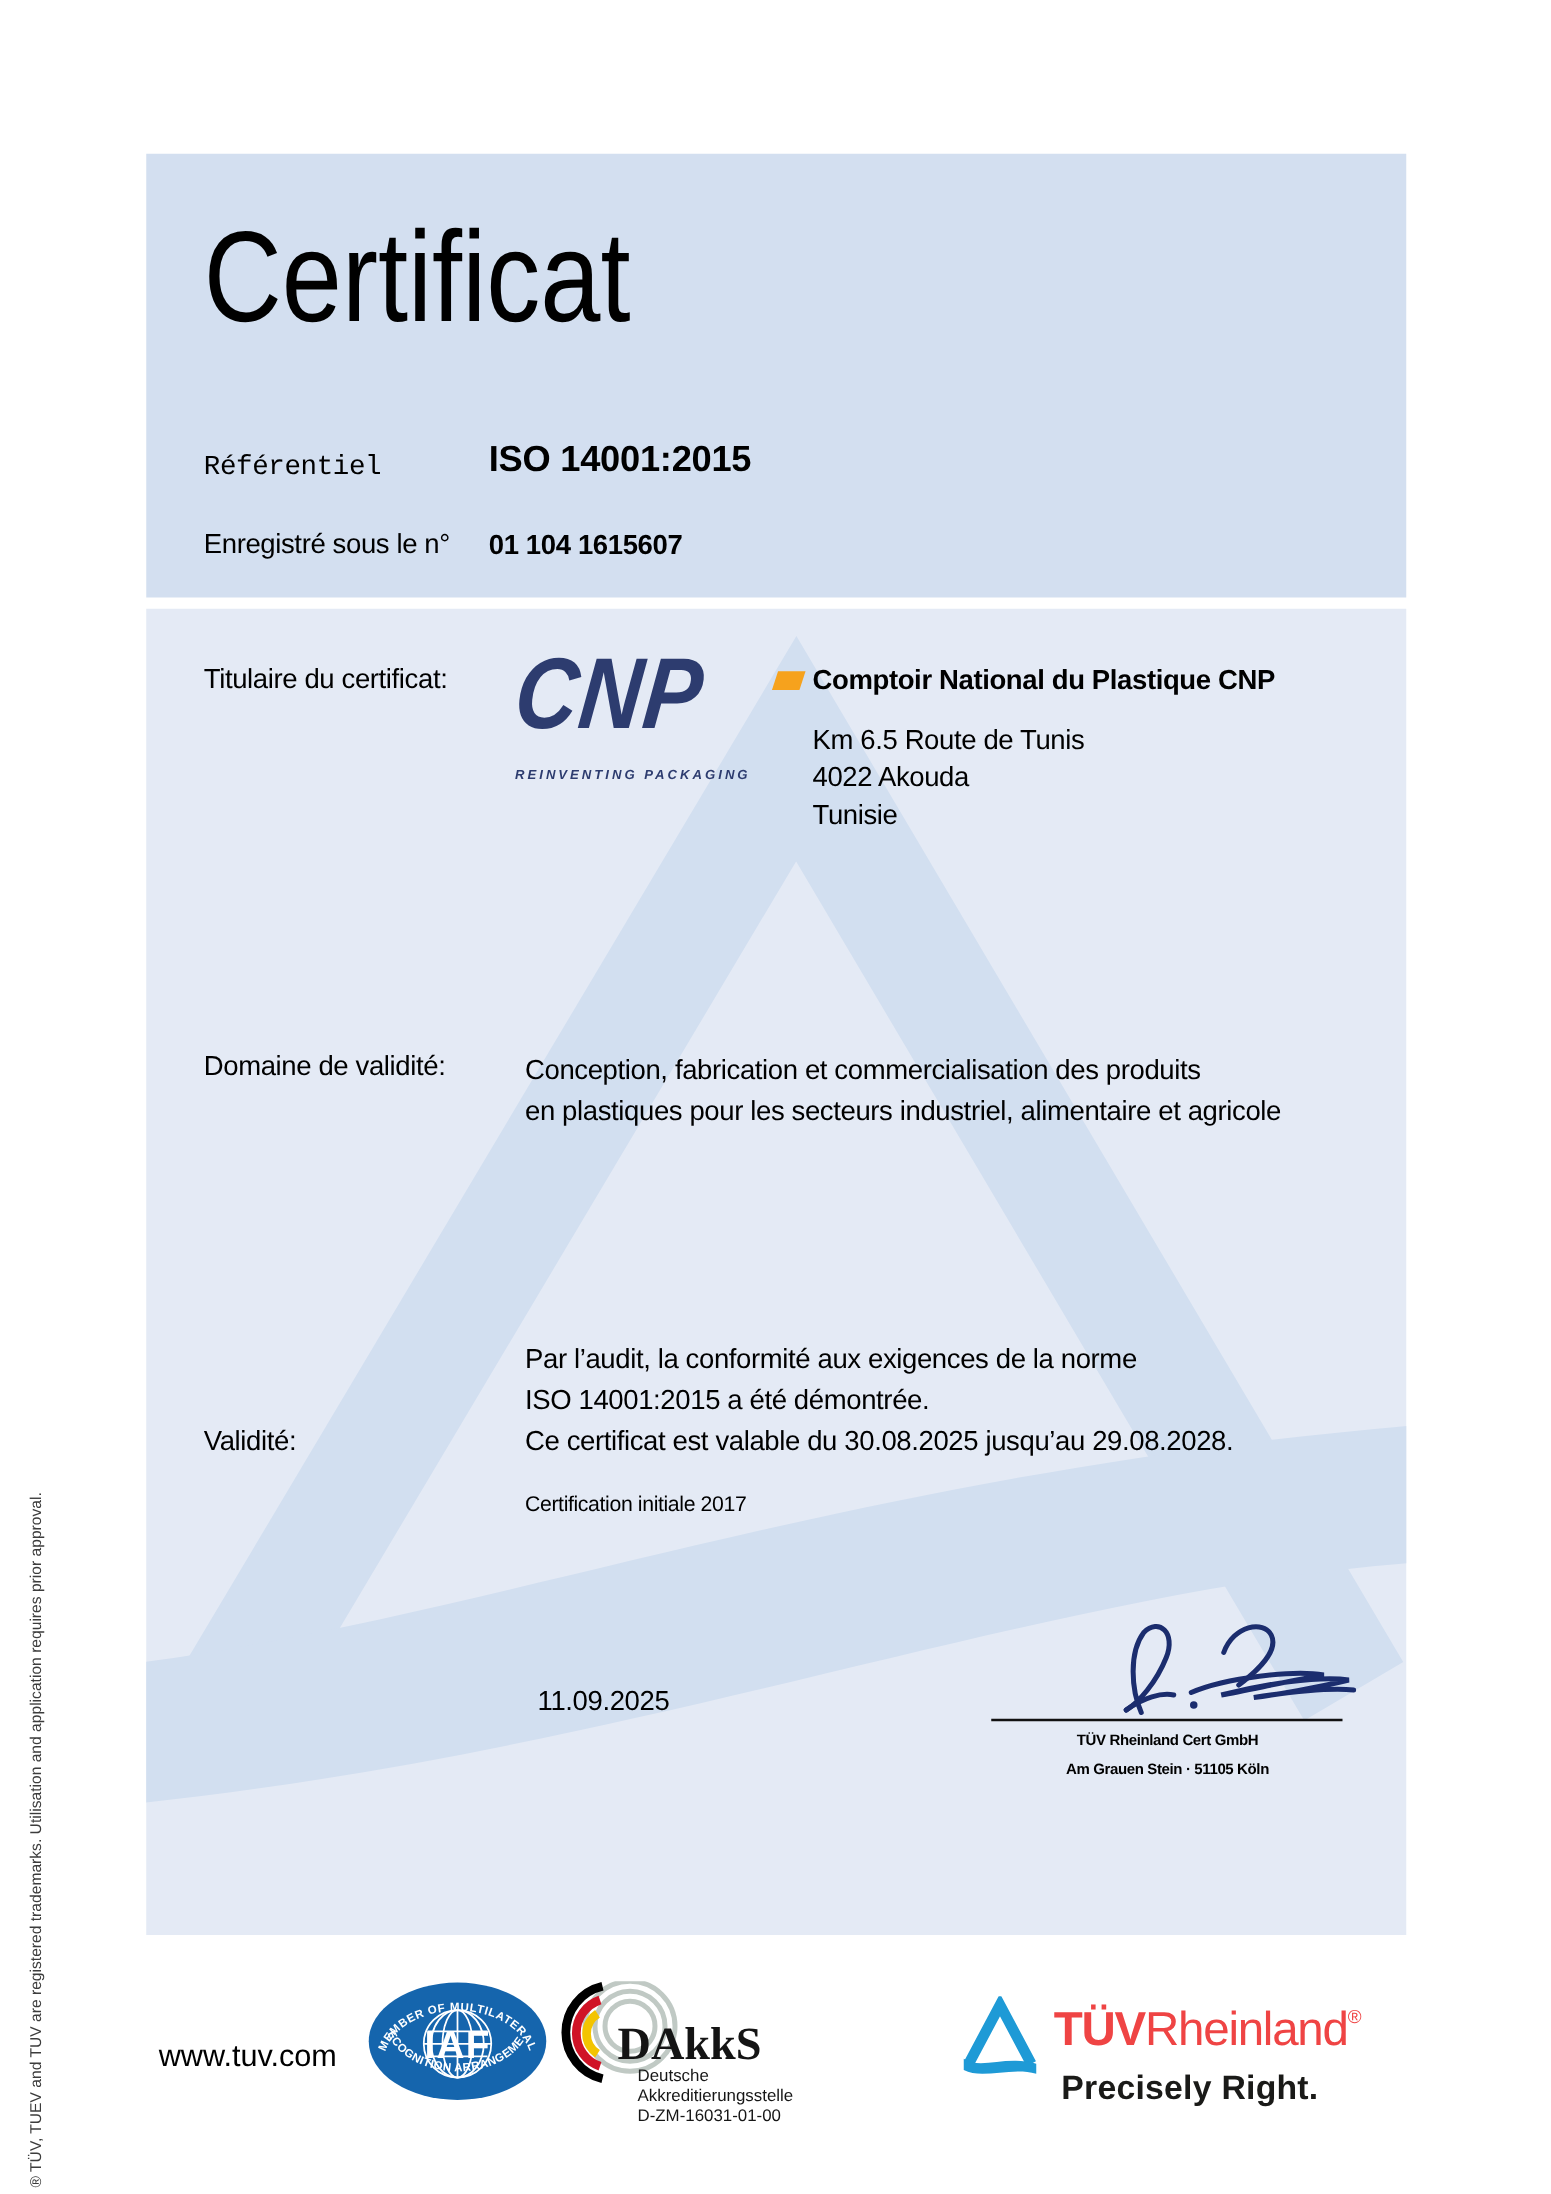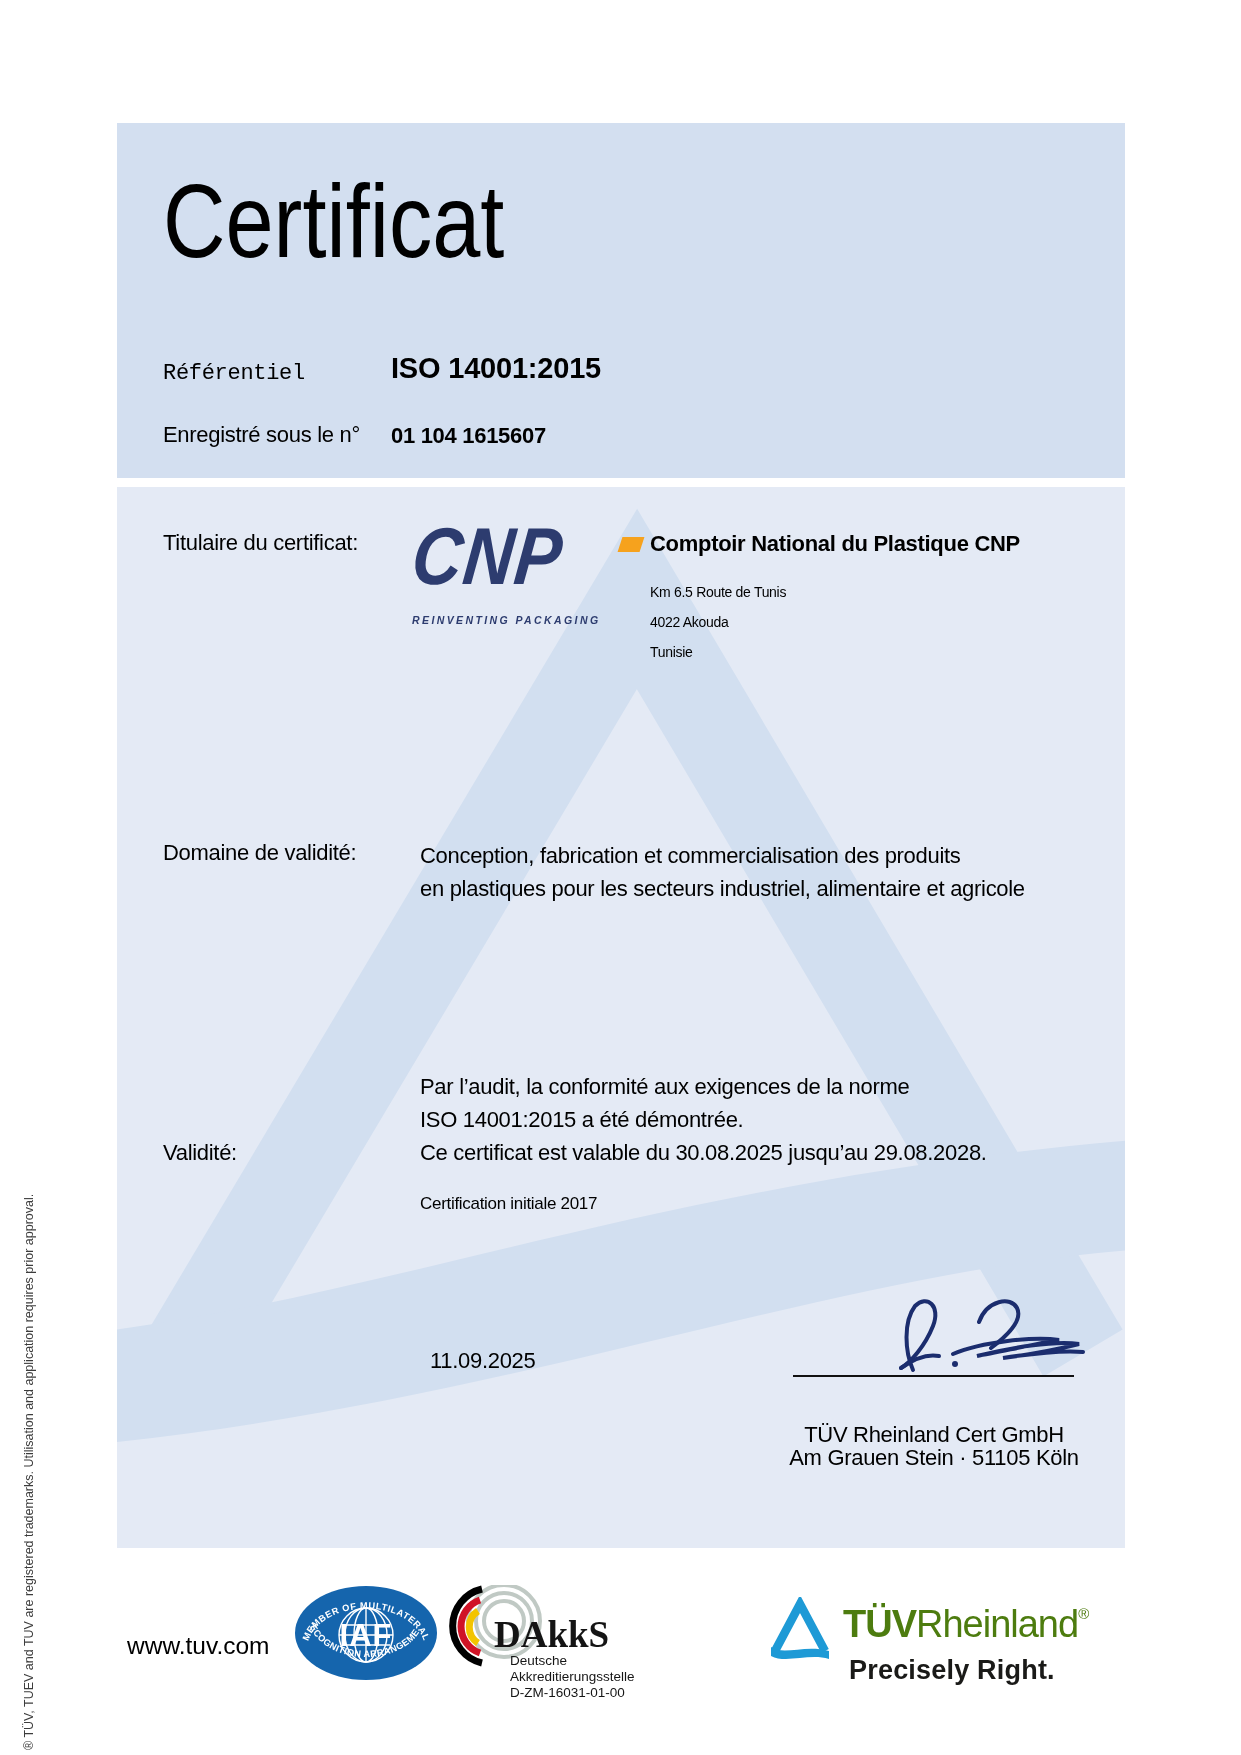--- a/index.html
+++ b/index.html
@@ -26,36 +26,36 @@
   .cnp-logo { left:410px; top:531px; width:215px; }
   .cnp-letters {
     display:inline-block; font-size:62px; font-weight:800; font-style:italic;
     color:#2d3c6f; transform:skewX(-6deg) scale(1.12,1.30); transform-origin:0 80%;
     letter-spacing:1px; line-height:1;
   }
   .cnp-tagline { left:412px; top:614px; font-size:10.5px; font-weight:700; font-style:italic;
     color:#2d3c6f; letter-spacing:2.4px; white-space:nowrap; }
   .orange-mark { left:620px; top:537px; width:22px; height:15px; background:#f6a21d; transform:skewX(-18deg); }
   .holder-name { left:650px; top:530px; font-size:22px; font-weight:bold; white-space:nowrap; }
-  .holder-addr { left:650px; top:577px; font-size:14px; line-height:30px; }
+  .holder-addr { left:650px; top:577px; font-size:22px; line-height:30px; }
   .scope-lines { left:420px; top:839px; font-size:22px; line-height:33px; white-space:nowrap; }
   .audit-lines { left:420px; top:1034px; font-size:22px; line-height:33px; white-space:nowrap;margin-top:36px; }
   .validity-text { left:420px; top:1139px; font-size:22px; white-space:nowrap; }
   .initial-cert  { left:420px; top:1193px; font-size:17px; }
   .issue-date    { left:430px; top:1347px; font-size:22px; }
   .signature-svg { left:783px; top:1294px; width:302px; height:86px; }
   .sig-line { left:793px; top:1375px; width:281px; height:2px; background:#111; }
-  .signer-block { left:779px; top:1423px; width:310px; text-align:center; font-size:22px; line-height:23px; }
+  .signer-block { left:779px; top:1381px; width:310px; text-align:center; font-size:12px; line-height:23px;font-weight:bold; }
   .side-note { left:22px; top:1750px; font-size:12.5px; color:#3c3c3c; white-space:nowrap;
     transform:rotate(-90deg); transform-origin:0 0; letter-spacing:0; }
   .website { left:127px; top:1631px; font-size:24.5px; letter-spacing:0; }
   .iaf-svg   { left:294px; top:1585px; width:144px; height:96px; }
   .dakks-svg { left:430px; top:1585px; width:210px; height:118px; }
   .tuv-tri-svg { left:764px; top:1597px; width:72px; height:66px; }
-  .tuv-wordmark { left:843px; top:1603px; font-size:38px; letter-spacing:-1px; white-space:nowrap; color:#4d7c0f; }
+  .tuv-wordmark { left:843px; top:1603px; font-size:38px; letter-spacing:-1px; white-space:nowrap; color:#ef4444; }
   .tuv-wordmark .bold { font-weight:bold; }
   .tuv-wordmark .reg { font-size:15px; vertical-align:18px; letter-spacing:0; }
   .tuv-tagline { left:849px; top:1655px; font-size:27px; font-weight:700; color:#1a1a18; letter-spacing:0.2px;text-align:center; }
   .serif { font-family:"Liberation Serif", serif; }
 </style>
 </head>
 <body>
 
 <div class="page">
 

